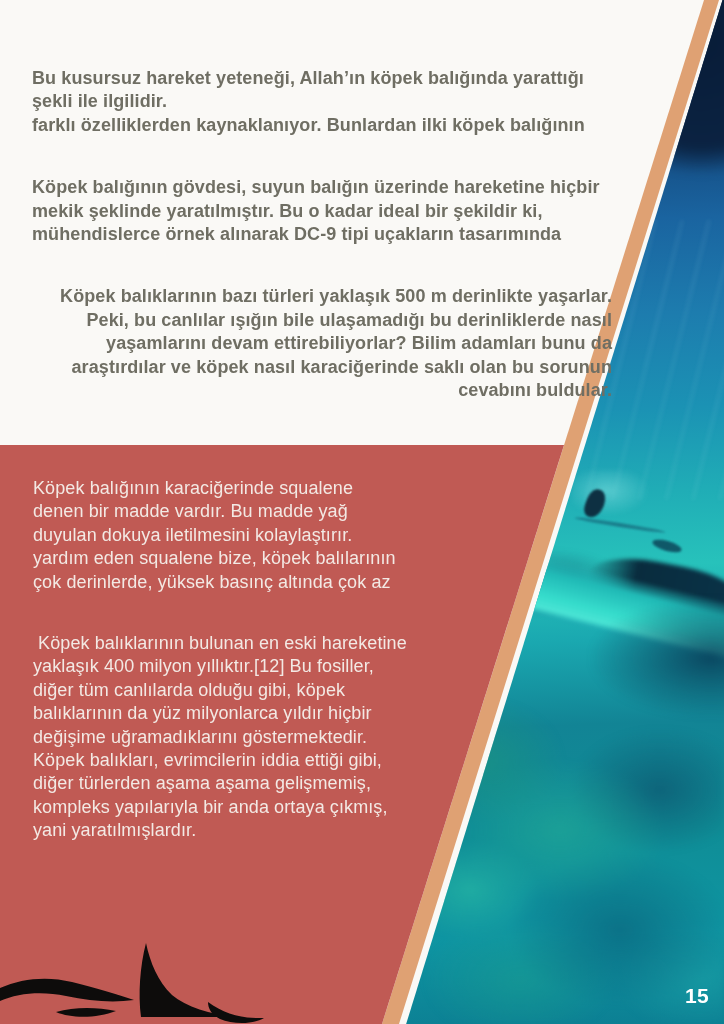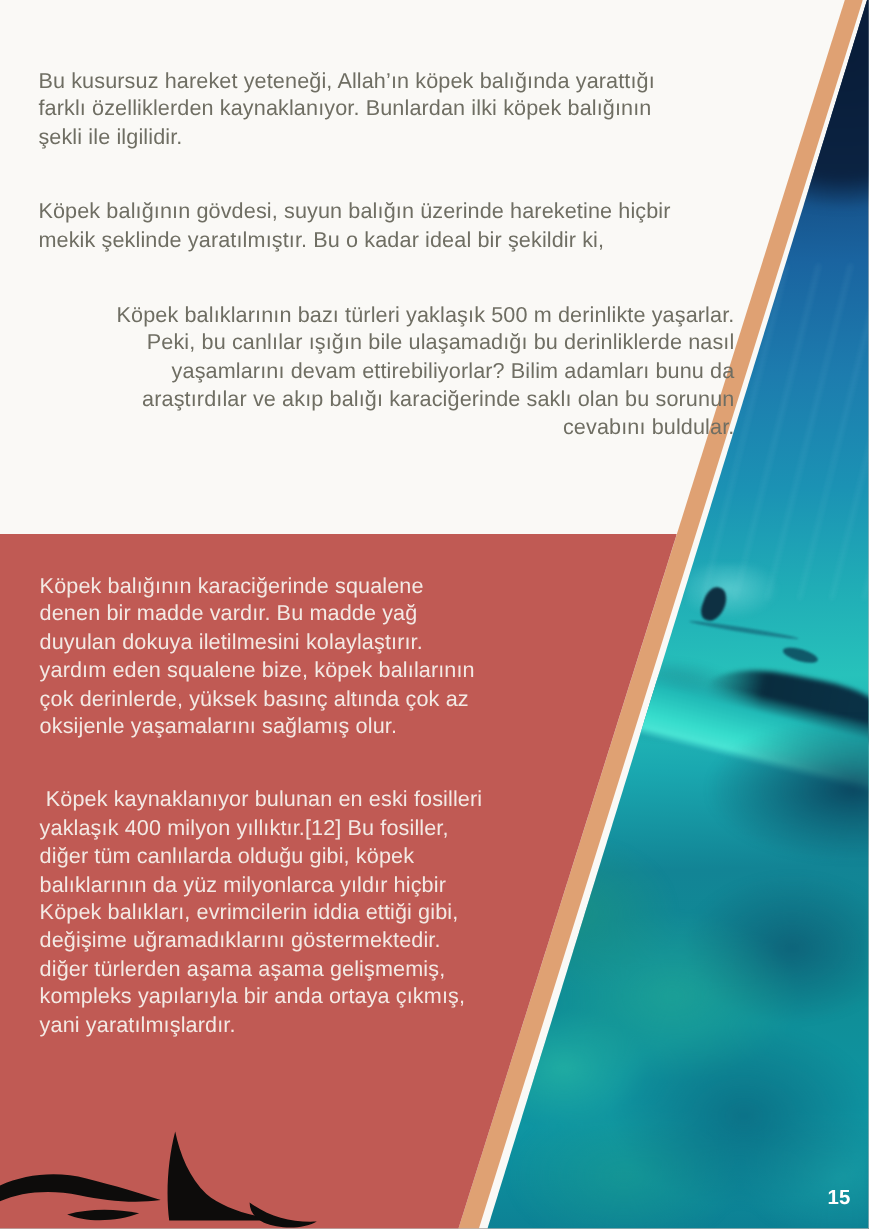--- a/index.html
+++ b/index.html
@@ -102,30 +102,30 @@
     position:absolute;left:33px;top:32px;width:410px;
     font-size:18px;line-height:23.4px;letter-spacing:0.1px;
   }
   .red-text .para{margin:0 0 38px 0;}
   .red-text .para:last-child{margin-bottom:0;}
   
   .main-text{
     position:absolute;left:32px;top:56px;width:580px;
     font-size:18px;line-height:23.4px;letter-spacing:0.1px;
   }
-  .main-text .para{margin:0 0 39px 0;}
+  .main-text .para{margin:11px 0 39px 0;font-weight:bold;}
   .main-text .para.p3{margin-bottom:28px;text-align:right;}
   .main-text .para:last-child{margin-bottom:0;}
   .line{white-space:pre;}
   
   .fin-art{position:absolute;left:0;top:924px;width:280px;height:100px;}
   
   .page-number{
     position:absolute;right:15px;bottom:16px;
-    font-size:17px;font-weight:bold;color:#ffffff;
+    font-size:21px;font-weight:bold;color:#ffffff;
     letter-spacing:0.3px;
   }
 </style>
 </head>
 <body>
 
 <div class="page" style="background: rgb(250, 249, 246);">
 
   <div class="photo">
     <div class="layer ph-base"></div>
@@ -145,51 +145,51 @@
   <div class="stripe" style="background: rgb(223, 161, 115);"></div>
 
   <div class="red-block" style="background: rgb(192, 90, 84);">
     <div class="red-text" style="color: rgb(243, 233, 228);">
       <div class="para">
           <div class="line">Köpek balığının karaciğerinde squalene</div>
           <div class="line">denen bir madde vardır. Bu madde yağ</div>
           <div class="line">duyulan dokuya iletilmesini kolaylaştırır.</div>
           <div class="line">yardım eden squalene bize, köpek balılarının</div>
           <div class="line">çok derinlerde, yüksek basınç altında çok az</div>
-          <div class="line">oksijenle yaşamalarını sağlamış olur.</div>
         </div>
       <div class="para">
-          <div class="line"> Köpek kaynaklanıyor bulunan en eski fosilleri</div>
+          <div class="line"> Köpek balıklarının bulunan en eski hareketine</div>
           <div class="line">yaklaşık 400 milyon yıllıktır.[12] Bu fosiller,</div>
           <div class="line">diğer tüm canlılarda olduğu gibi, köpek</div>
           <div class="line">balıklarının da yüz milyonlarca yıldır hiçbir</div>
+          <div class="line">değişime uğramadıklarını göstermektedir.</div>
           <div class="line">Köpek balıkları, evrimcilerin iddia ettiği gibi,</div>
-          <div class="line">değişime uğramadıklarını göstermektedir.</div>
           <div class="line">diğer türlerden aşama aşama gelişmemiş,</div>
           <div class="line">kompleks yapılarıyla bir anda ortaya çıkmış,</div>
           <div class="line">yani yaratılmışlardır.</div>
         </div>
     </div>
   </div>
 
   <div class="main-text" style="color: rgb(111, 110, 99);">
     <div class="para p1">
         <div class="line">Bu kusursuz hareket yeteneği, Allah’ın köpek balığında yarattığı</div>
+        <div class="line">şekli ile ilgilidir.</div>
         <div class="line">farklı özelliklerden kaynaklanıyor. Bunlardan ilki köpek balığının</div>
-        <div class="line">şekli ile ilgilidir.</div>
       </div>
     <div class="para p2">
         <div class="line">Köpek balığının gövdesi, suyun balığın üzerinde hareketine hiçbir</div>
         <div class="line">mekik şeklinde yaratılmıştır. Bu o kadar ideal bir şekildir ki,</div>
+        <div class="line">mühendislerce örnek alınarak DC-9 tipi uçakların tasarımında</div>
       </div>
     <div class="para p3">
         <div class="line">Köpek balıklarının bazı türleri yaklaşık 500 m derinlikte yaşarlar.</div>
         <div class="line">Peki, bu canlılar ışığın bile ulaşamadığı bu derinliklerde nasıl</div>
         <div class="line">yaşamlarını devam ettirebiliyorlar? Bilim adamları bunu da</div>
-        <div class="line">araştırdılar ve akıp balığı karaciğerinde saklı olan bu sorunun</div>
+        <div class="line">araştırdılar ve köpek nasıl karaciğerinde saklı olan bu sorunun</div>
         <div class="line">cevabını buldular.</div>
       </div>
   </div>
 
   <div class="fin-art">
     <svg width="280" height="100" viewBox="0 0 280 100" xmlns="http://www.w3.org/2000/svg">
       <g>
         <path class="fin-fill" d="M146,19 C150,38 158,58 172,71 C186,83 210,90 236,93 L141,93 C138,70 140,42 146,19 Z" fill="#0d0c0b"></path>
         <path class="fin-fill" d="M208,78 C224,90 243,95 264,94 C252,101 232,100 220,95 C212,91 208,85 208,78 Z" fill="#0d0c0b"></path>
         <path class="fin-fill" d="M0,64 C22,54 48,52 72,58 C96,64 116,70 134,76 C112,79 90,77 66,72 C42,67 18,69 0,77 Z" fill="#0d0c0b"></path>

